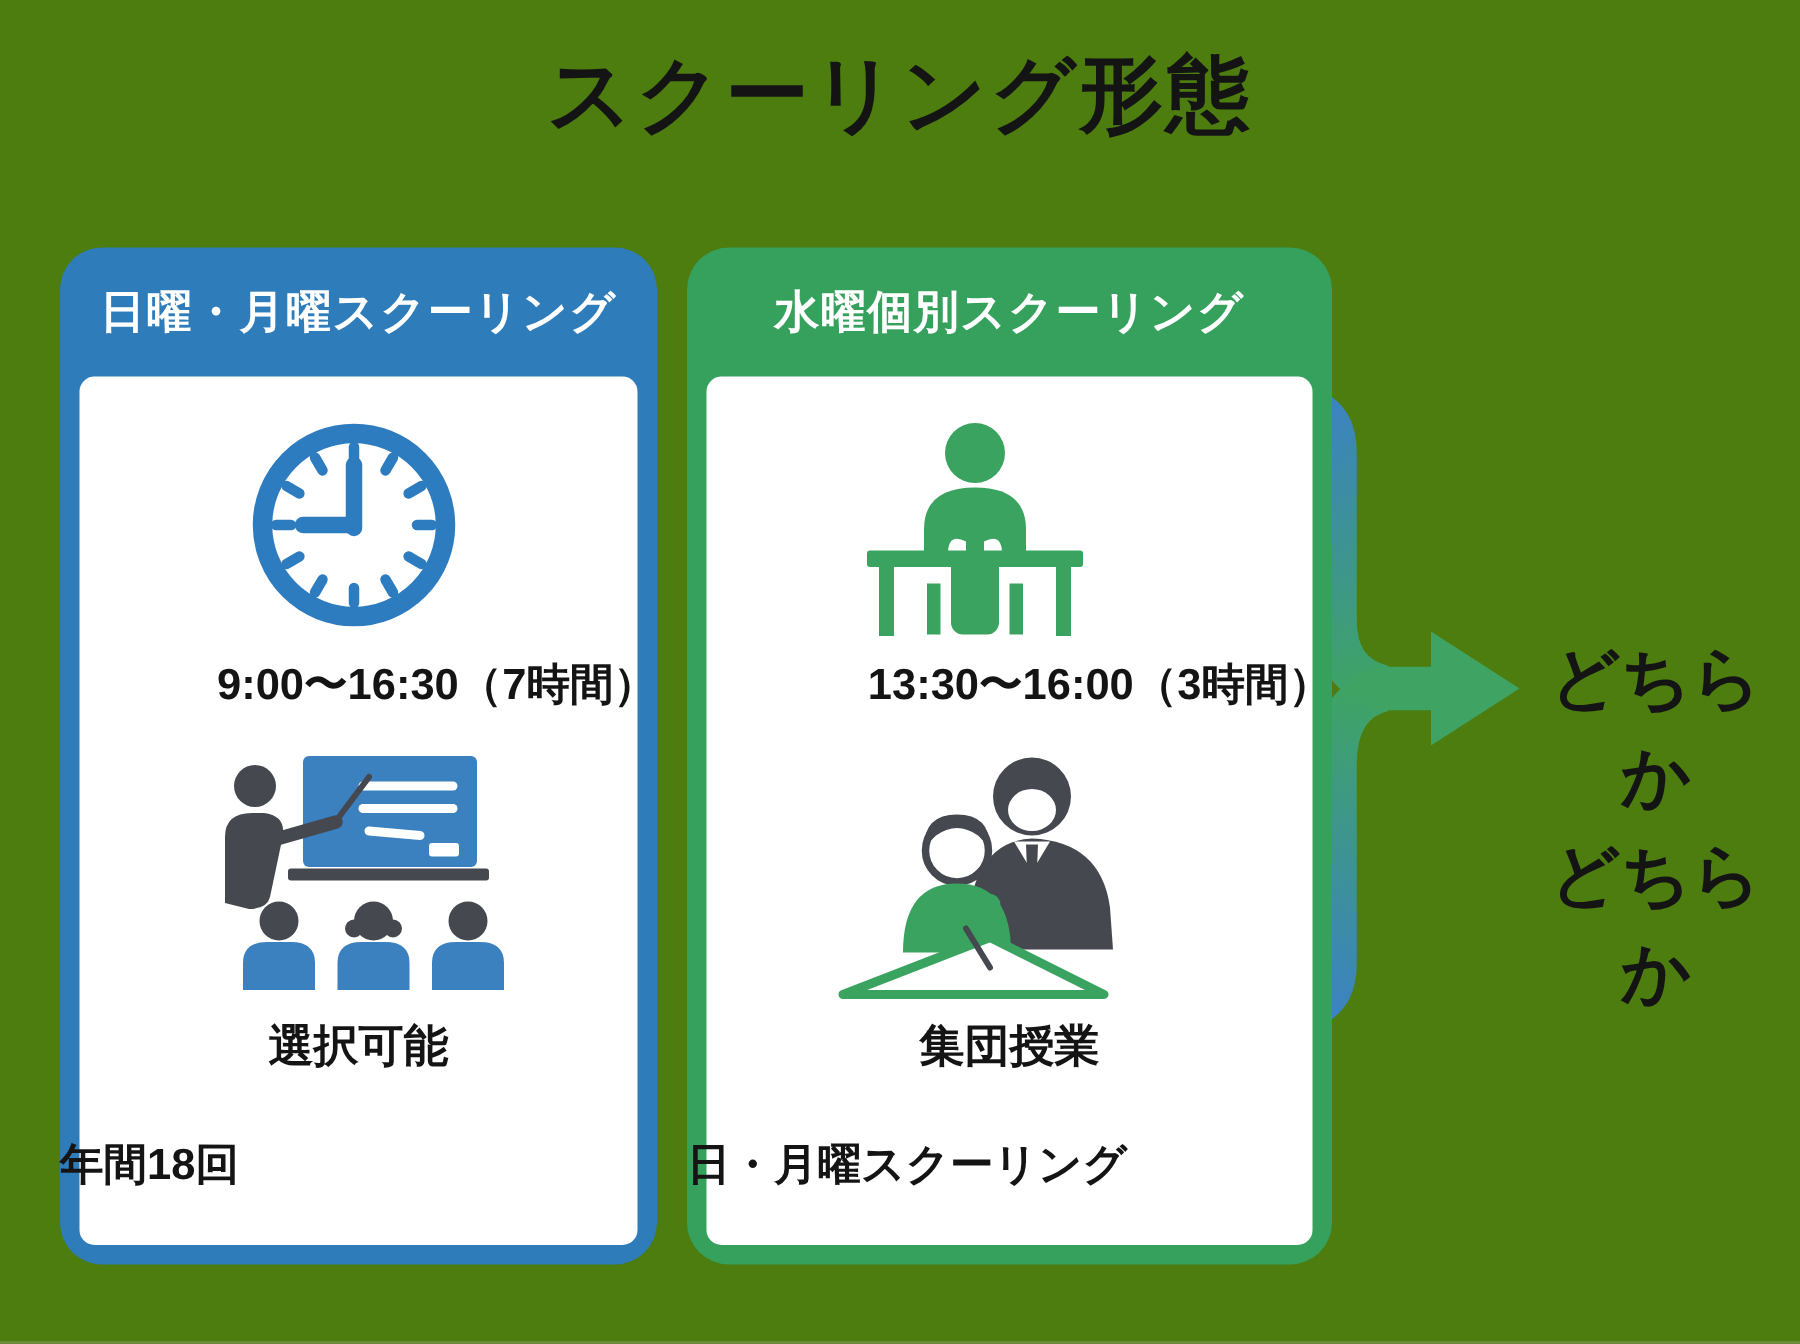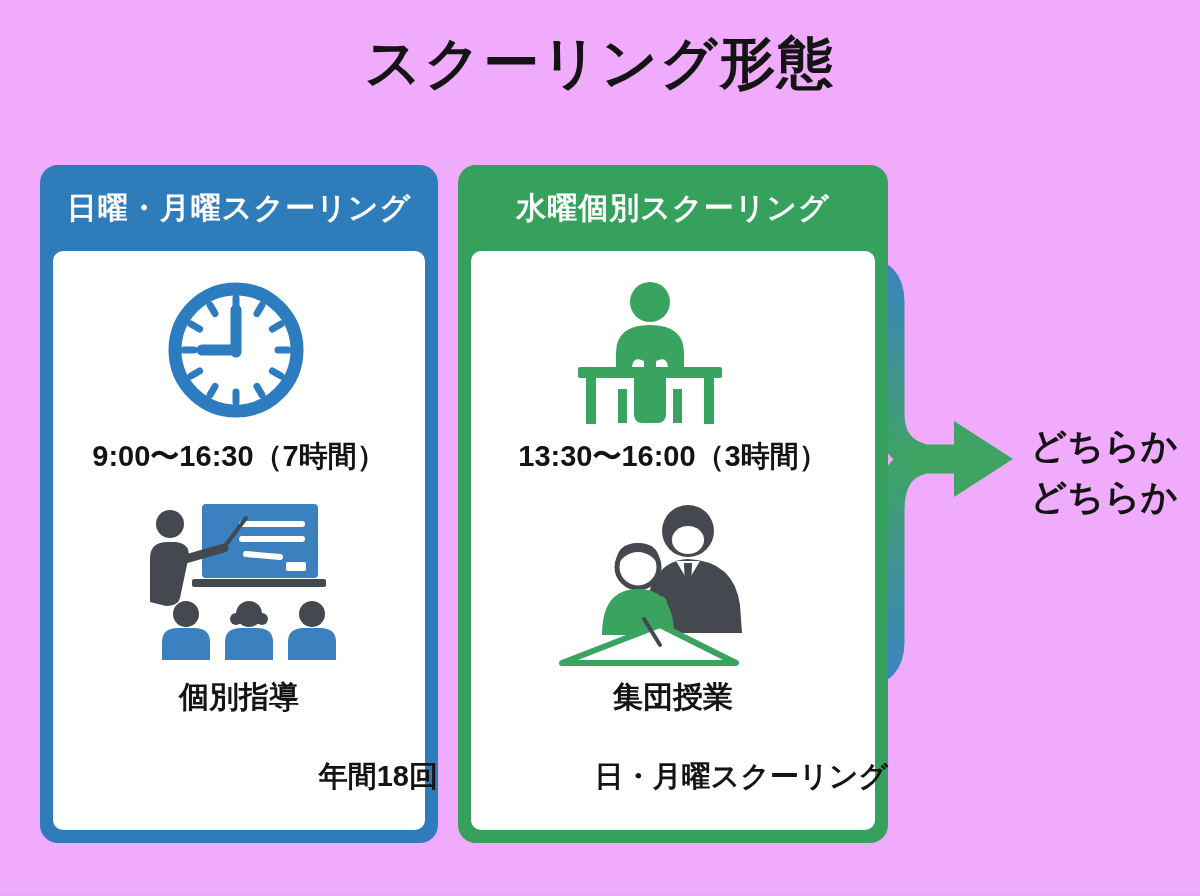--- a/index.html
+++ b/index.html
@@ -1,28 +1,28 @@
 <!DOCTYPE html>
 <html><head>
 <meta charset="utf-8">
 <style>
   * { margin: 0; padding: 0; box-sizing: border-box; }
   html, body { width: 1200px; height: 896px; background: #ffffff; overflow: hidden; }
   body { font-family: "Liberation Sans", "DejaVu Sans", sans-serif; color: #111; }
-  #stage { position: relative; width: 1200px; height: 896px; background: #f0abfc; }
+  #stage { position: relative; width: 1200px; height: 896px; background: #4d7c0f; }
 
   .main-title {
     position: absolute; top: 26px; left: 0; width: 100%;
     text-align: center; font-size: 56px; font-weight: 800;
     letter-spacing: 2px; color: #141414;
   }
 
   .card {
     position: absolute; top: 165px; height: 678px;
-    border-radius: 18px; z-index: 2;
+    border-radius: 28px; z-index: 2;
   }
   .card.blue  { left: 40px;  width: 398px; background: #2e7cba; }
   .card.green { left: 458px; width: 430px; background: #35a15d; }
 
   .card-header {
     position: absolute; top: 0; left: 0; width: 100%; height: 86px;
     display: flex; align-items: center; justify-content: center;
     color: #fff; font-size: 30px; font-weight: 700; letter-spacing: 1px;
   }
   .card-body {
@@ -31,39 +31,39 @@
   }
 
   .icon-top    { position: absolute; }
   .card .clock-wrap    { left: 126px; top: 115px; width: 140px; height: 140px; }
   .card .desk-wrap     { left: 112px; top: 112px; width: 160px; height: 148px; }
   .card .class-wrap    { left: 96px;  top: 333px; width: 210px; height: 162px; }
   .card .tutor-wrap    { left: 92px;  top: 328px; width: 200px; height: 178px; }
 
   .time-label {
     position: absolute; top: 272px; left: 0; width: 100%;
-    text-align: center; font-size: 29px; font-weight: 700; color: #141414;
+    text-align: right; font-size: 29px; font-weight: 700; color: #141414;
   }
   .label-mid {
     position: absolute; top: 512px; left: 0; width: 100%;
     text-align: center; font-size: 30px; font-weight: 700; color: #141414;
   }
   .label-bottom {
     position: absolute; top: 592px; left: 0; width: 100%;
-    text-align: right; font-size: 29px; font-weight: 700; color: #141414;
+    text-align: left; font-size: 29px; font-weight: 700; color: #141414;
   }
 
   .brace-arrow-wrap {
     position: absolute; left: 820px; top: 250px; width: 200px; height: 440px;
     z-index: 1;
   }
 
   .result-text {
     position: absolute; left: 1014px; top: 420px; width: 180px;
-    text-align: center; font-size: 36px; font-weight: 800; color: #141414;
+    text-align: center; font-size: 46px; font-weight: 800; color: #141414;
     line-height: 1.42;
   }
 
   .bottom-hairline {
     position: absolute; left: 0; bottom: 0; width: 100%; height: 2px;
     background: rgba(190,185,175,0.25);
   }
 </style>
 </head>
 <body>
@@ -142,21 +142,21 @@
         <path d="M 26,162 L 26,144 Q 26,130 42,130 L 58,130 Q 74,130 74,144 L 74,162 Z" fill="#3b80bf"></path>
         <circle cx="113" cy="116" r="13" fill="#45484f"></circle>
         <circle cx="100" cy="121" r="6" fill="#45484f"></circle>
         <circle cx="126" cy="121" r="6" fill="#45484f"></circle>
         <path d="M 89,162 L 89,144 Q 89,130 105,130 L 121,130 Q 137,130 137,144 L 137,162 Z" fill="#3b80bf"></path>
         <circle cx="176" cy="116" r="13" fill="#45484f"></circle>
         <path d="M 152,162 L 152,144 Q 152,130 168,130 L 184,130 Q 200,130 200,144 L 200,162 Z" fill="#3b80bf"></path>
       </svg>
     </div>
 
-    <div class="label-mid">個別指導</div>
+    <div class="label-mid">選択可能</div>
     <div class="label-bottom">年間18回</div>
   </section>
 
   <section class="card green">
     <div class="card-header">水曜個別スクーリング</div>
     <div class="card-body"></div>
 
     <div class="icon-top desk-wrap">
       <svg width="160" height="148" viewBox="0 0 160 148">
         <circle cx="80" cy="25" r="20" fill="#3aa35f"></circle>

